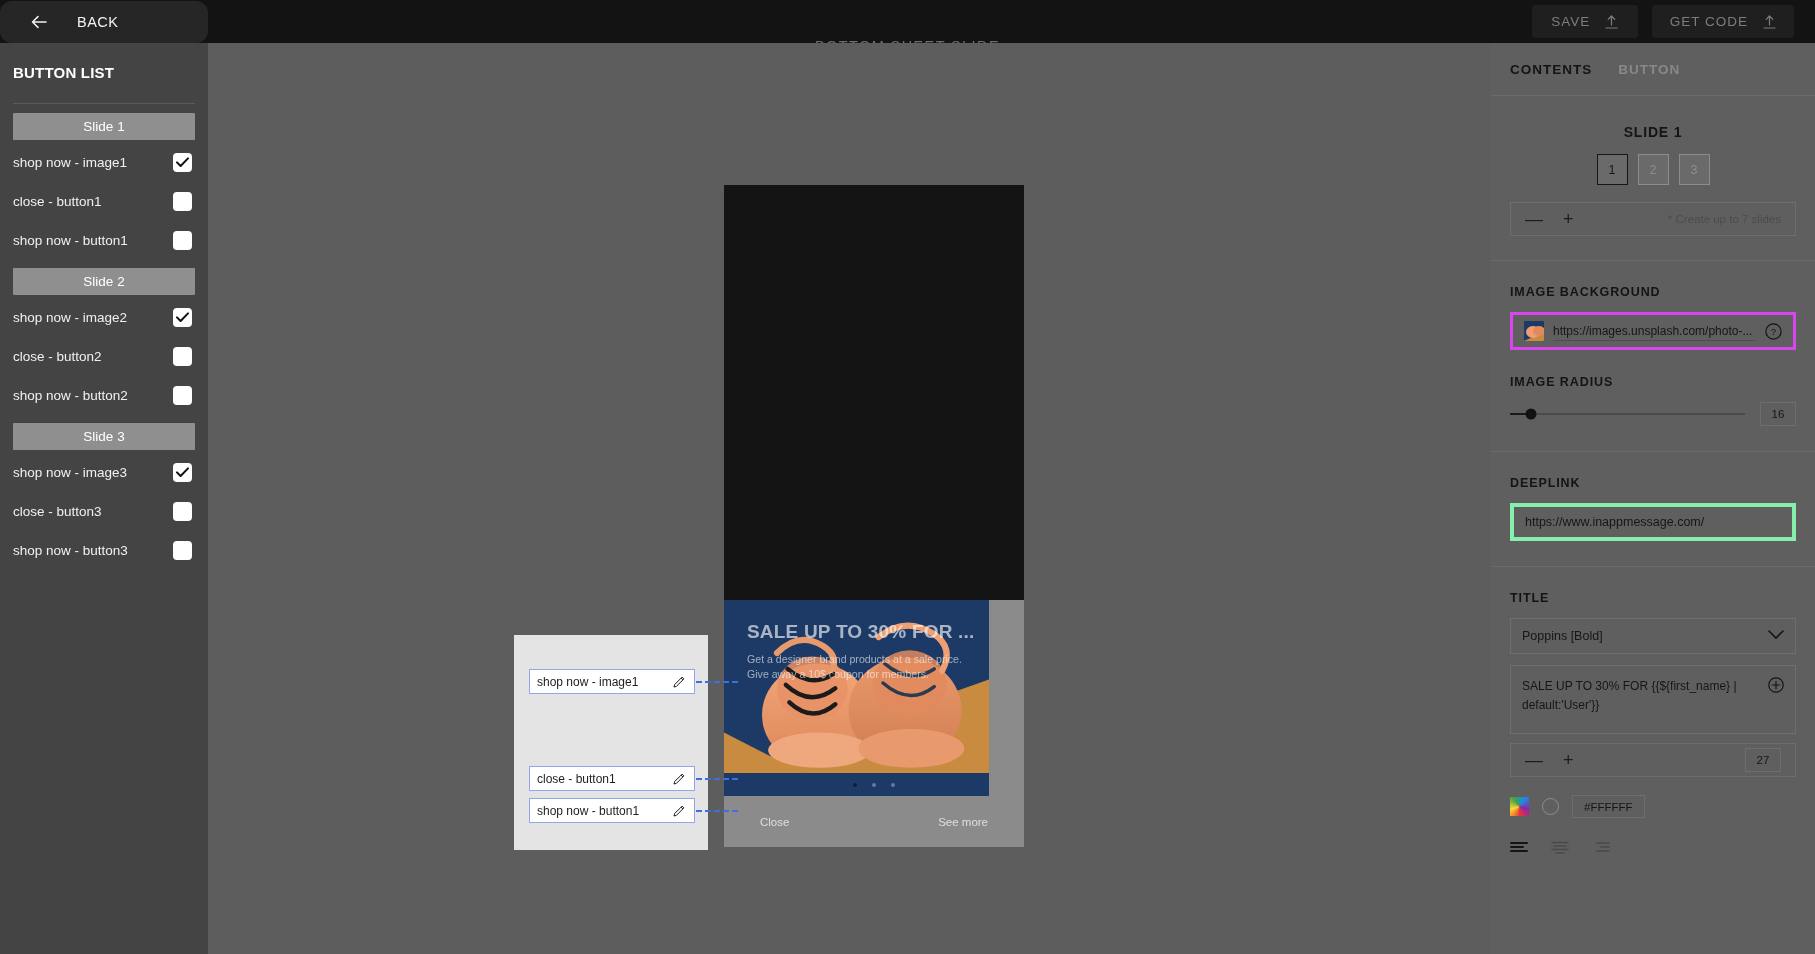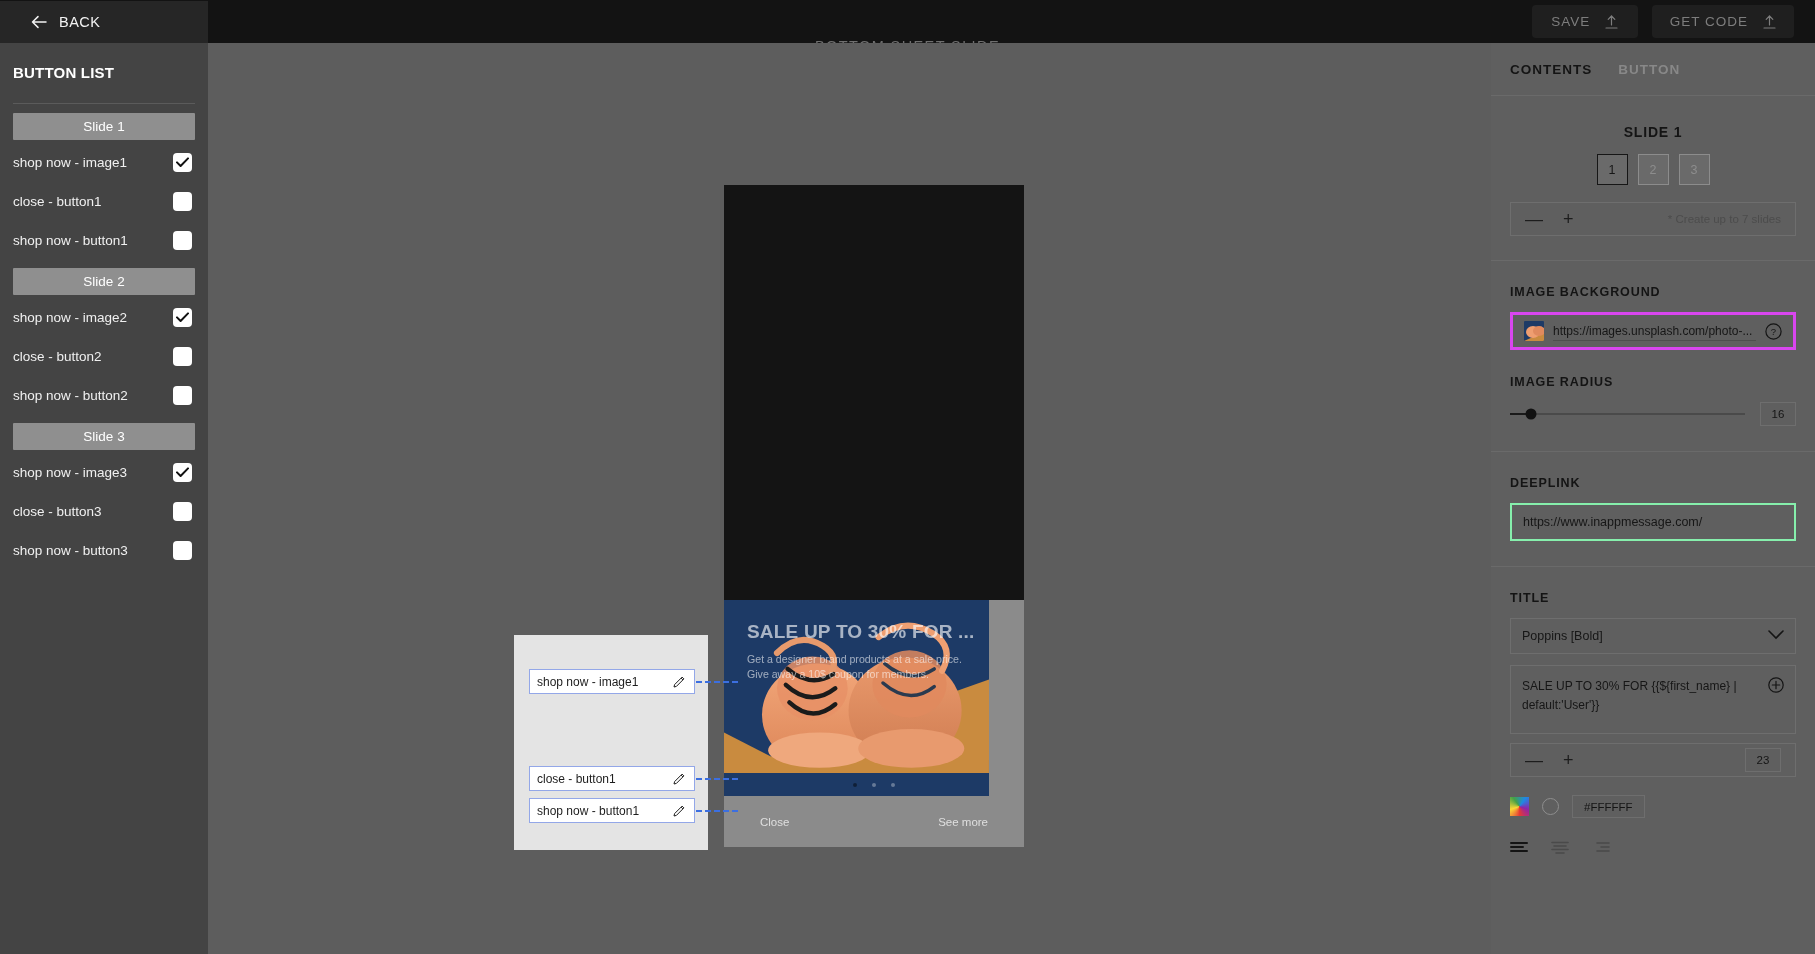--- a/index.html
+++ b/index.html
@@ -12,21 +12,21 @@
   #app { position: relative; width: 1815px; height: 954px; }
 
   
   .topbar {
     position: absolute; left: 0; top: 0; width: 1815px; height: 43px;
     background: #131313;
     display: flex; align-items: center;
   }
   .topbar-left {
     width: 208px; height: 42px; background: #262626;
-    display: flex; align-items: center; gap: 10px; padding-left: 29px;
+    display: flex; align-items: center; gap: 28px; padding-left: 29px; border-radius: 12px;
   }
   .back-arrow { width: 20px; height: 20px; position: relative; flex: none; }
   .back-arrow svg { display: block; }
   .back-label {
     color: #f2f2f2; font-size: 14.5px; letter-spacing: .5px; font-weight: 400;
   }
   .topbar-title {
     position: absolute; left: 0; top: 0; width: 1815px; height: 43px;
     display: flex; align-items: center; justify-content: center;
     color: #6f6f6f; font-size: 14.5px; letter-spacing: 1.4px;
@@ -204,21 +204,21 @@
   .knob {
     position: absolute; top: 50%; left: 9%; transform: translate(-50%, -50%);
     width: 11px; height: 11px; border-radius: 50%; background: #121212; cursor: grab;
   }
   .numbox {
     width: 36px; height: 24px; border: 1px solid #6e6e6e; background: transparent;
     display: flex; align-items: center; justify-content: center;
     font-size: 11.5px; color: #151515; cursor: text;
   }
   .deepbox {
-    height: 38px; border: 2px solid #86efac; display: flex; align-items: center;
+    height: 38px; border: 4px solid #86efac; display: flex; align-items: center;
     padding: 0 11px; font-size: 12.5px; color: #161616; cursor: text;
   }
   .selectbox {
     height: 36px; border: 1px solid #6e6e6e; display: flex; align-items: center;
     justify-content: space-between; padding: 0 11px; cursor: pointer;
   }
   .selectbox span { font-size: 12.5px; color: #161616; }
   .textbox {
     margin-top: 11px; min-height: 69px; border: 1px solid #6e6e6e;
     display: flex; padding: 11px 11px 11px 11px; gap: 8px; cursor: text;
@@ -513,21 +513,21 @@
         <span class="plusic">
           <svg width="16" height="16" viewBox="0 0 16 16">
               <circle cx="8" cy="8" r="7.2" fill="none" stroke="#141414" stroke-width="1.2"></circle>
               <path d="M8 4.3v7.4M4.3 8h7.4" stroke="#141414" stroke-width="1.2" stroke-linecap="round"></path>
             </svg>
         </span>
       </div>
       <div class="fontsize">
         <div class="step-ic">—</div>
         <div class="step-ic">+</div>
-        <div style="margin-left:auto" class="numbox">23</div>
+        <div style="margin-left:auto" class="numbox">27</div>
       </div>
       <div class="colorrow">
         <div class="swatch"></div>
         <div class="circ"></div>
         <div class="hexbox">#FFFFFF</div>
       </div>
       <div class="alignrow">
         <span class="alignic">
           <svg width="18" height="14" viewBox="0 0 18 14">
               <g stroke="#141414" stroke-width="2" stroke-linecap="round">

